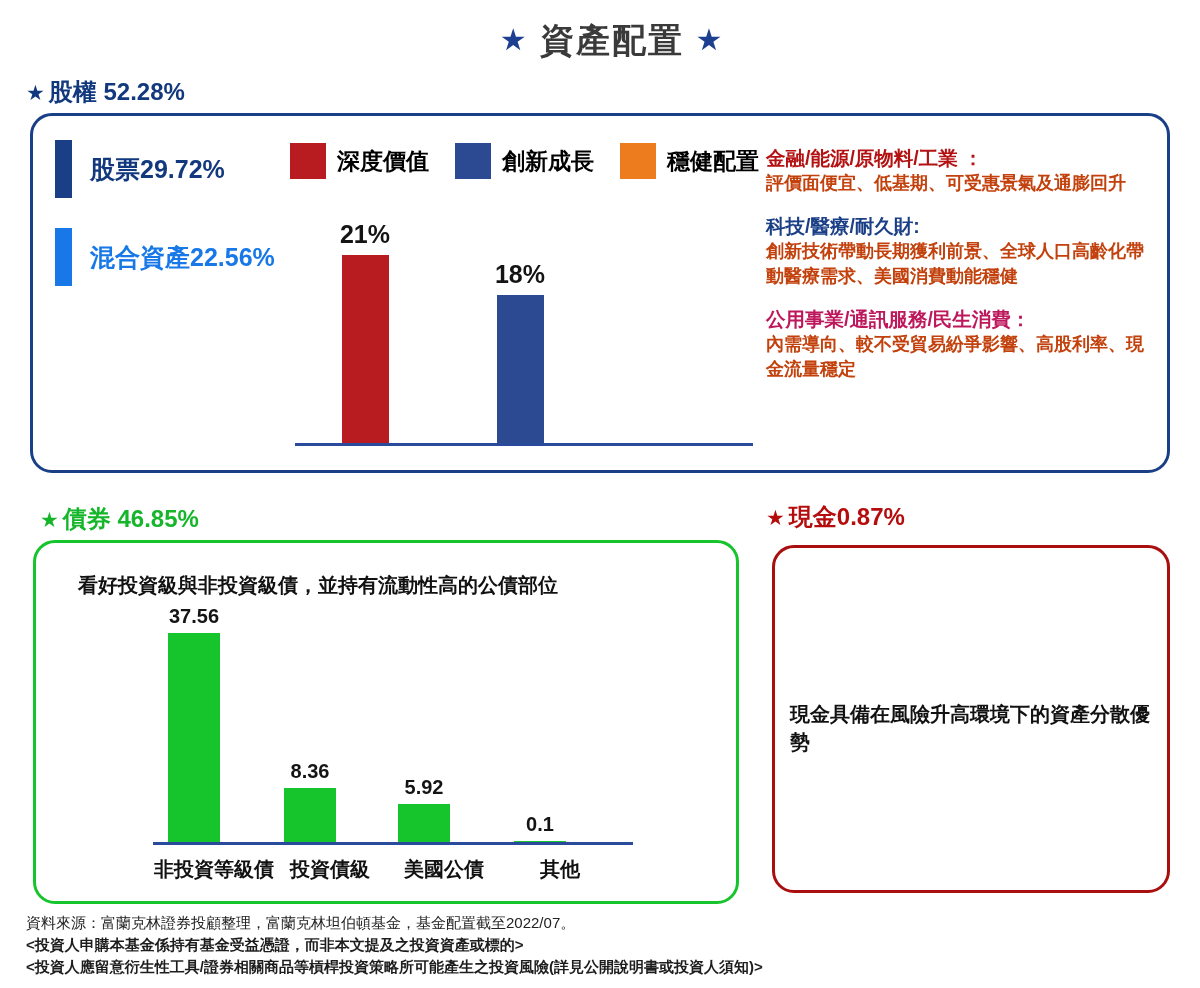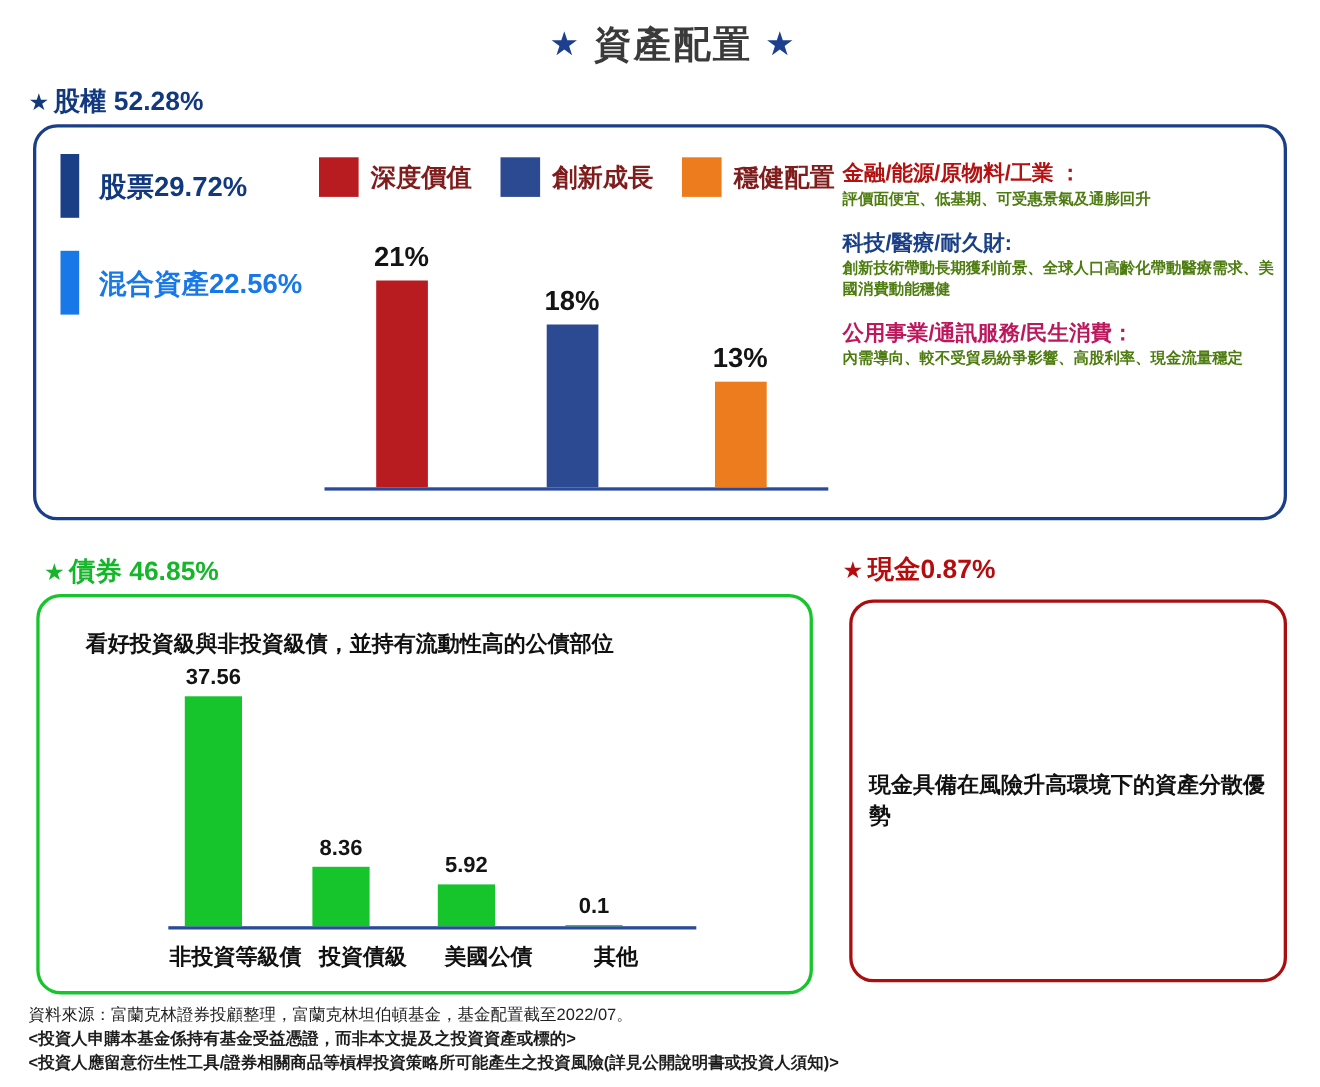--- a/index.html
+++ b/index.html
@@ -47,34 +47,34 @@
   .eq-leg-bar.navy{background:#1b3f87;}
   .eq-leg-bar.blue{background:#1878e8;}
   .eq-leg-label{font-size:25px;font-weight:bold;white-space:nowrap;}
   .eq-leg-label.navy{color:#12387e;}
   .eq-leg-label.blue{color:#1878e8;}
 
   
   #eq-chart-legend{position:absolute;top:143px;left:290px;display:flex;align-items:center;gap:0px;}
   .ck-item{display:flex;align-items:center;margin-right:26px;}
   .ck-swatch{width:36px;height:36px;margin-right:11px;}
-  .ck-text{font-size:23px;font-weight:bold;color:#7f1d1d;white-space:nowrap;}
+  .ck-text{font-size:23px;font-weight:bold;color:#000000;white-space:nowrap;}
 
   
   #eq-chart{position:absolute;top:200px;left:290px;width:465px;height:250px;}
   #eq-axis{position:absolute;left:5px;bottom:4px;width:458px;height:3px;background:#2a4a9c;}
   .eq-bar-wrap{position:absolute;bottom:7px;text-align:center;}
   .eq-bar{width:47px;margin:0 auto;}
   .eq-bar-val{font-size:25px;font-weight:bold;color:#141414;margin-bottom:6px;}
 
   
   #eq-notes{position:absolute;top:145px;left:766px;width:392px;}
   .note{margin-bottom:17px;}
   .note-head{font-size:19.5px;font-weight:bold;line-height:1.35;}
-  .note-body{font-size:14px;font-weight:bold;color:#4d7c0f;line-height:1.38;}
+  .note-body{font-size:18px;font-weight:bold;color:#c2410c;line-height:1.38;}
   .note-head.red{color:#b41212;}
   .note-head.navy{color:#1b3f87;}
   .note-head.orange{color:#be185d;}
 
   
   #bond-title{position:absolute;top:572px;left:78px;font-size:20px;font-weight:bold;color:#111;white-space:nowrap;}
   #bond-chart{position:absolute;top:605px;left:150px;width:490px;height:240px;}
   #bond-axis{position:absolute;left:3px;bottom:0px;width:480px;height:3px;background:#2a4a9c;}
   .bd-col{position:absolute;bottom:3px;text-align:center;width:100px;}
   .bd-bar{width:52px;margin:0 auto;background:#16c42b;}
@@ -134,24 +134,20 @@
   <div class="eq-bar-wrap" style="left:45px;width:60px;">
     <div class="eq-bar-val">21%</div>
     <div class="eq-bar" style="height:188px;background:#b81c21;"></div>
   </div>
 
   <div class="eq-bar-wrap" style="left:200px;width:60px;">
     <div class="eq-bar-val">18%</div>
     <div class="eq-bar" style="height:148px;background:#2c4a92;"></div>
   </div>
 
-  <div class="eq-bar-wrap" style="left:353px;width:60px;">
-    <div class="eq-bar-val">13%</div>
-    <div class="eq-bar" style="height:96px;background:#ec7c1d;"></div>
-  </div>
 </div>
 
 <div id="eq-notes">
   <div class="note">
     <div class="note-head red">金融/能源/原物料/工業 ：</div>
     <div class="note-body">評價面便宜、低基期、可受惠景氣及通膨回升</div>
   </div>
   <div class="note">
     <div class="note-head navy">科技/醫療/耐久財:</div>
     <div class="note-body">創新技術帶動長期獲利前景、全球人口高齡化帶動醫療需求、美國消費動能穩健</div>

